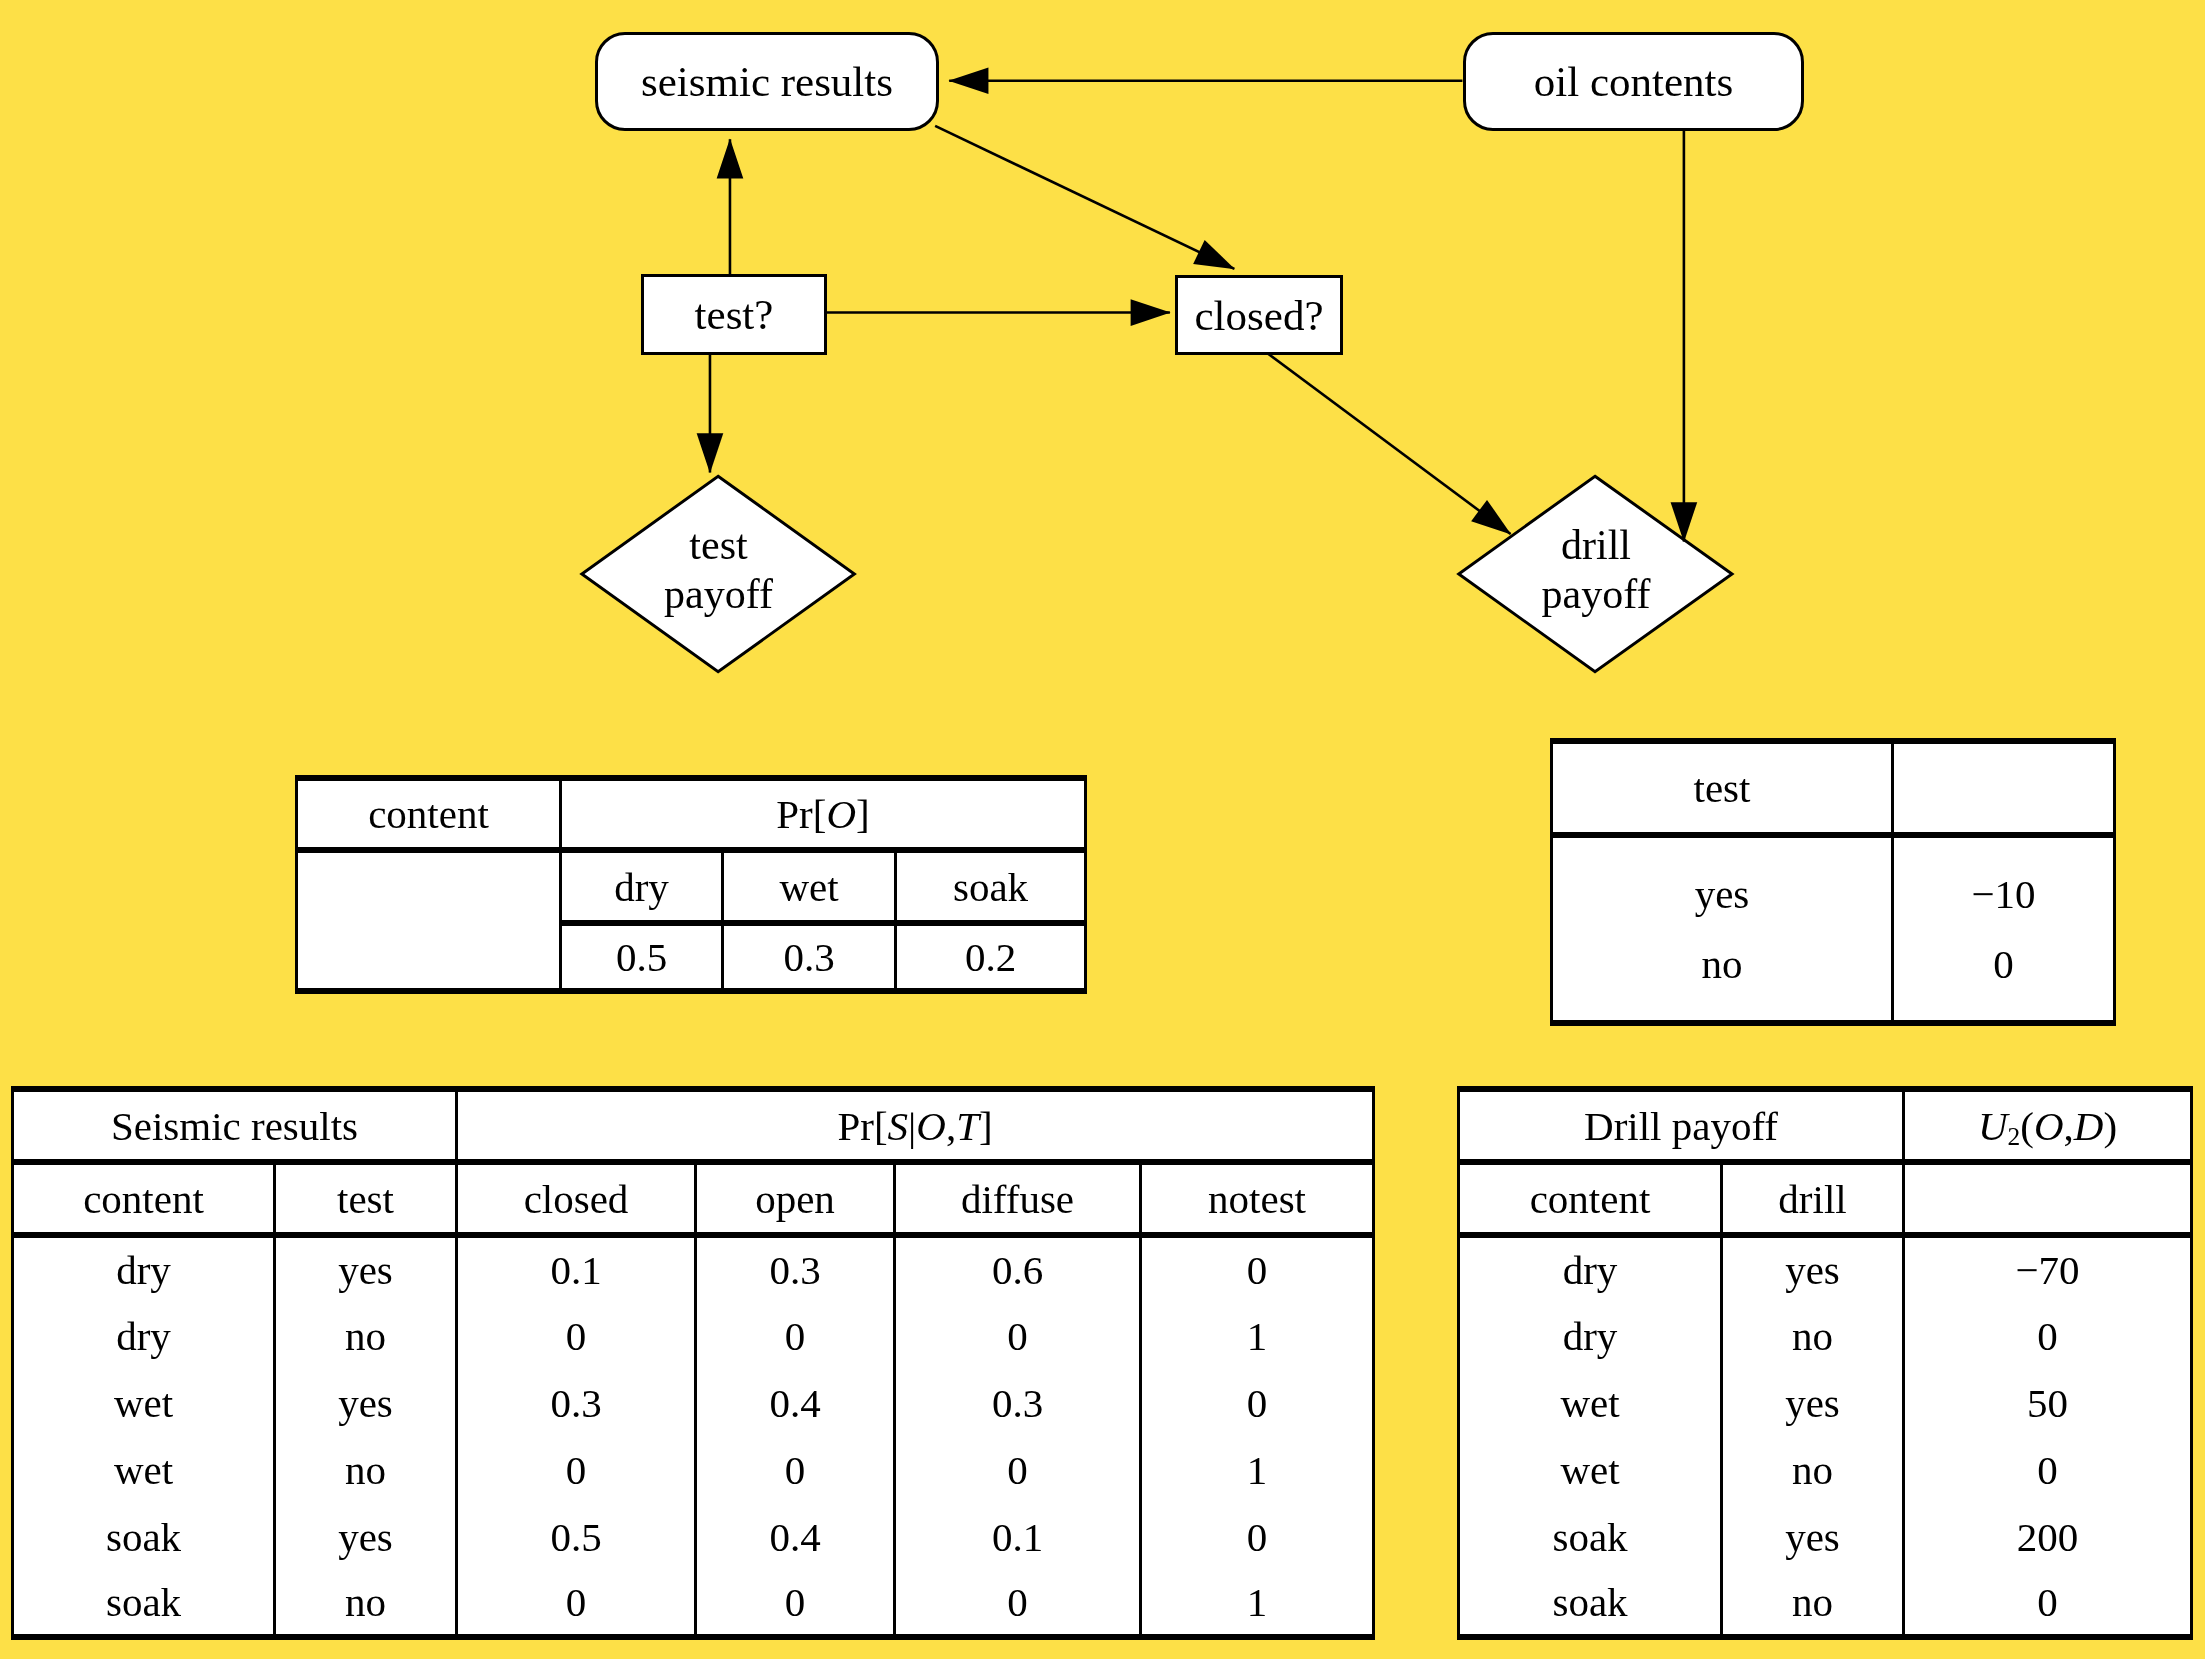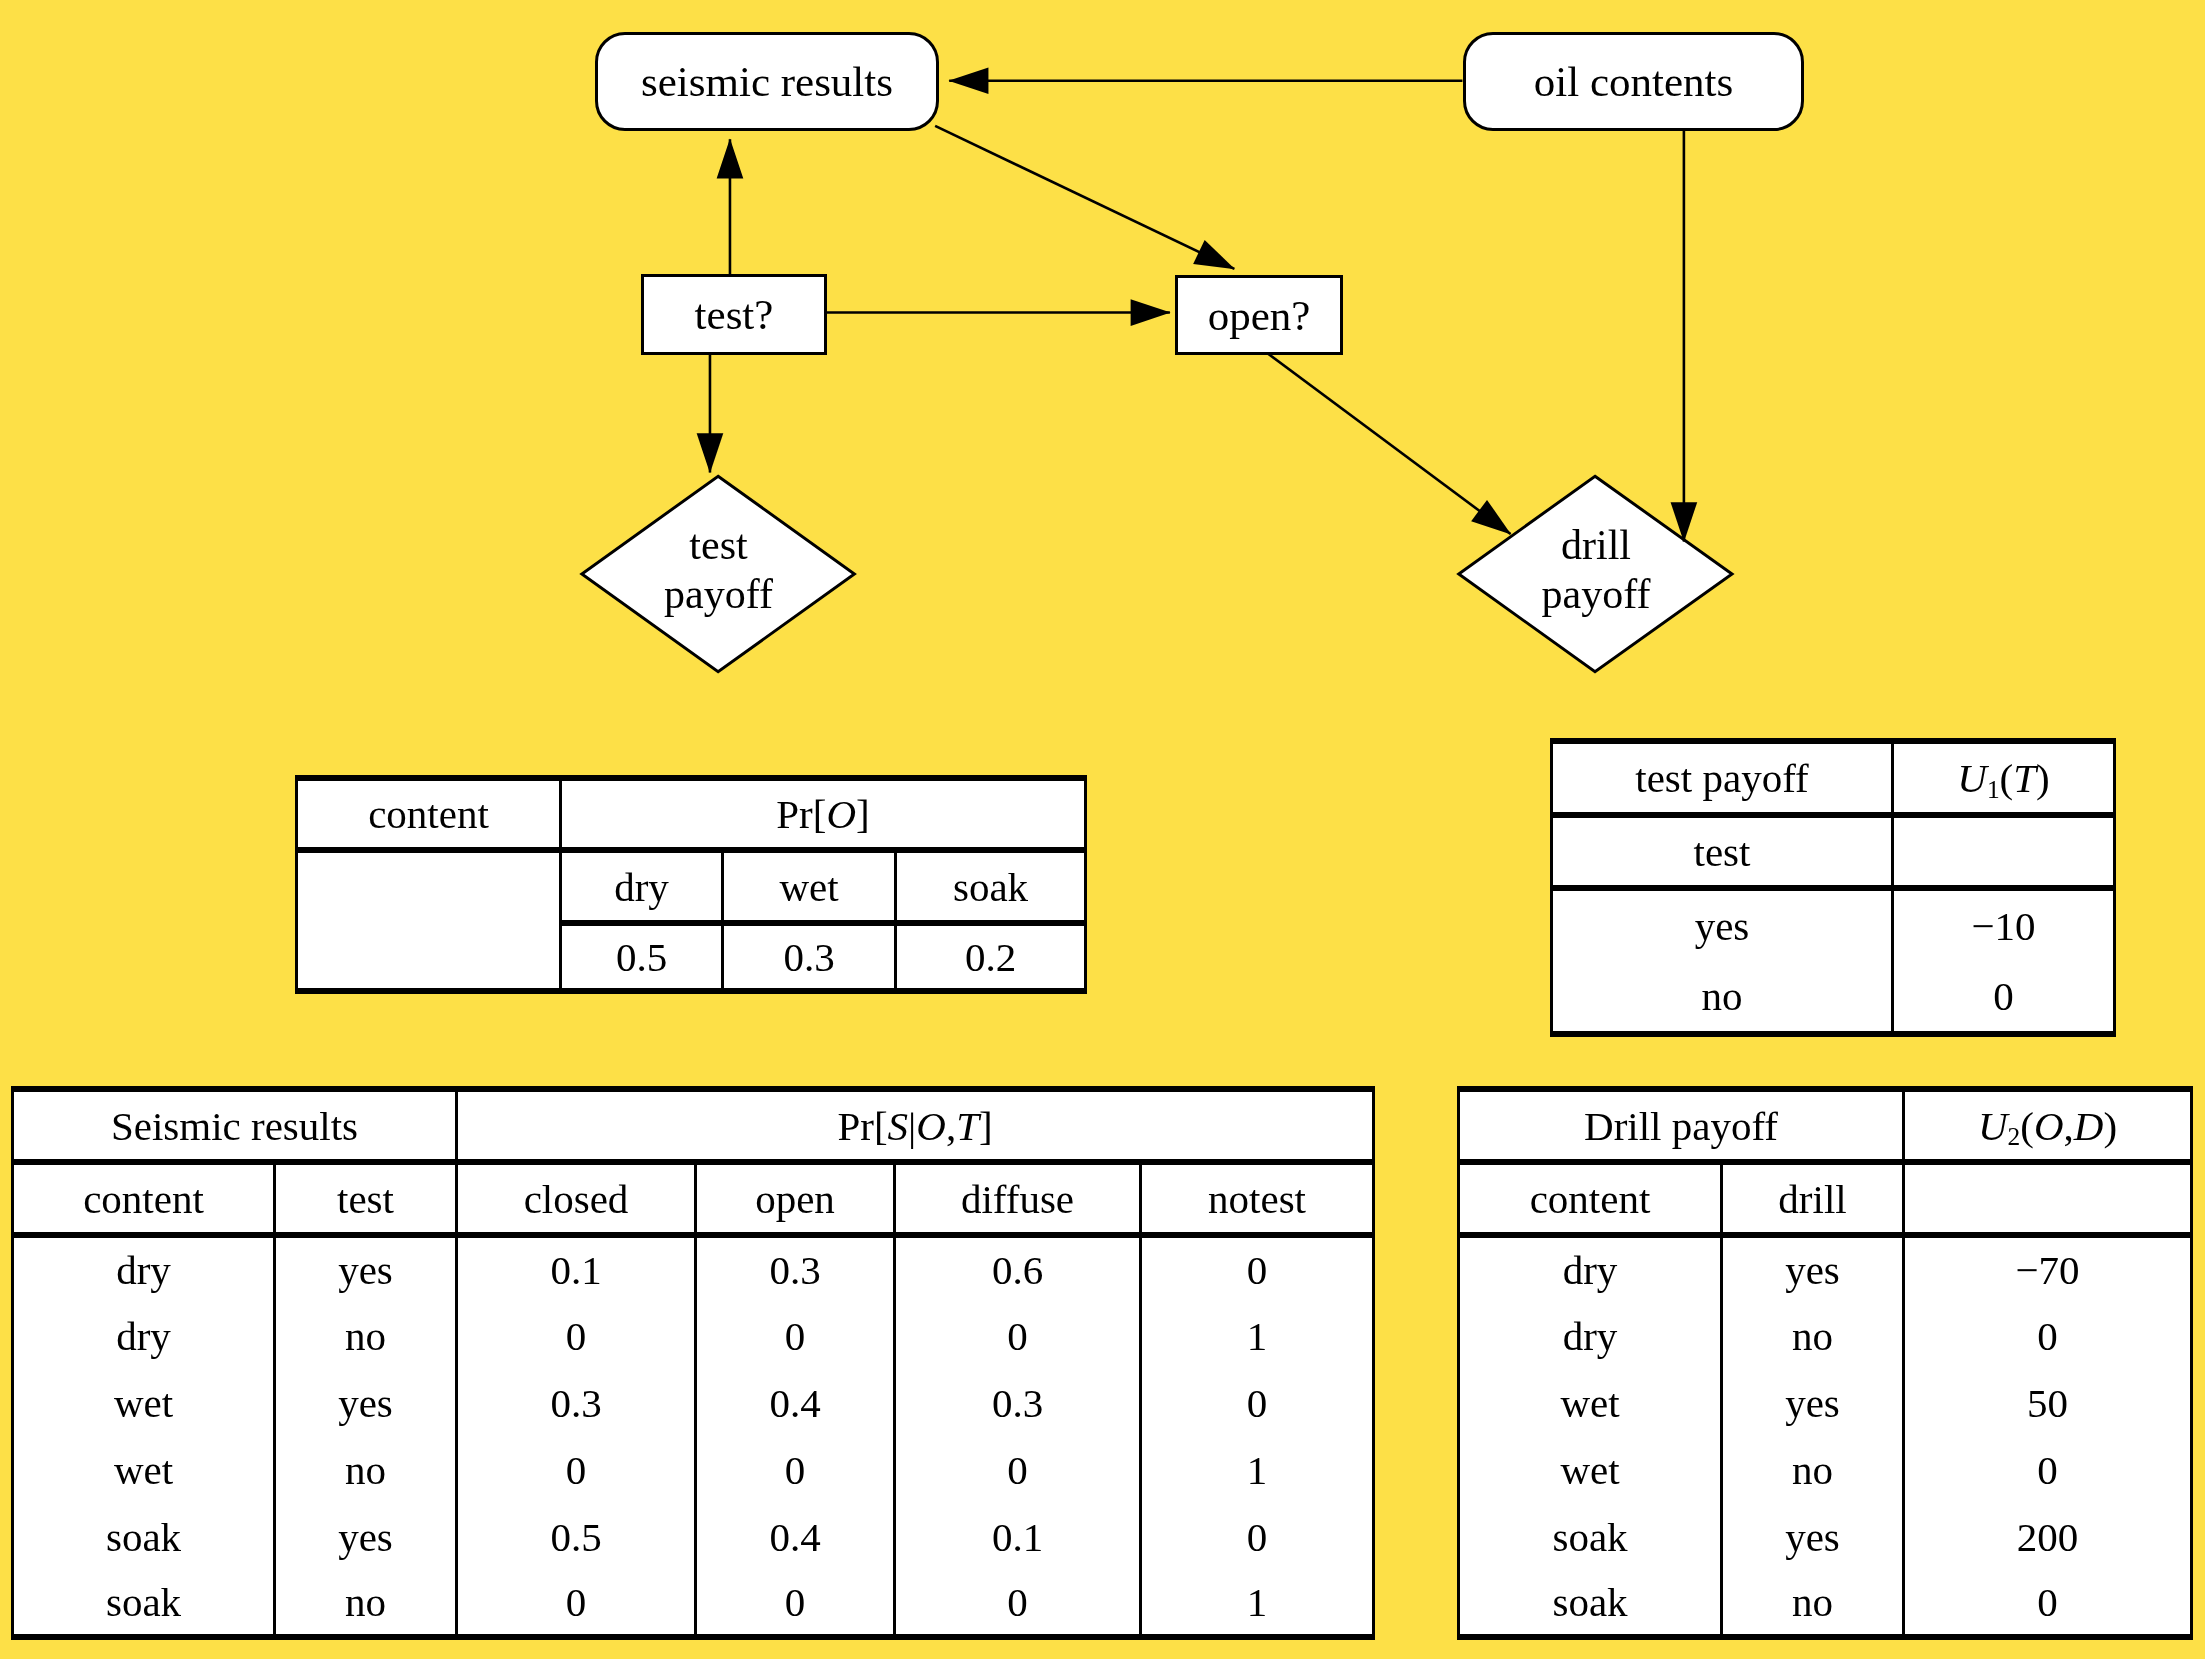--- a/index.html
+++ b/index.html
@@ -94,21 +94,21 @@
 
   <div class="node round" style="left:1463px; top:32px; width:341px; height:99px;align-items:center;">
     <span>oil contents</span>
   </div>
 
   <div class="node" style="left:641px; top:274px; width:186px; height:81px;text-align:right;">
     <span>test?</span>
   </div>
 
   <div class="node" style="left:1175px; top:275px; width:168px; height:80px;">
-    <span>open?</span>
+    <span>closed?</span>
   </div>
 
   <div class="dlabel" style="left:582px; top:521px; width:273px;">
     <div>test</div>
     <div>payoff</div>
   </div>
 
   <div class="dlabel" style="left:1459px; top:521px; width:274px;">
     <div>drill</div>
     <div>payoff</div>
@@ -139,24 +139,20 @@
     </tr>
   </tbody>
     </table>
 
   <table class="tbl t-u1" style="left:1550px; top:738px; width:563px; height:288px;">
     <colgroup>
       <col style="width:341px">
         <col style="width:222px">
     </colgroup>
     <tbody>
-        <tr class="rule" style="height:74px;">
-      <td>test payoff</td>
-      <td><i>U</i><sub class="msub">1</sub><span>(</span><i>T</i><span>)</span></td>
-    </tr>
     <tr class="rule" style="height:73px;">
       <td>test</td>
       <td></td>
     </tr>
     <tr style="height:142px;">
       <td>
         <div class="stack-line">yes</div>
         <div class="stack-line">no</div>
       </td>
       <td>

